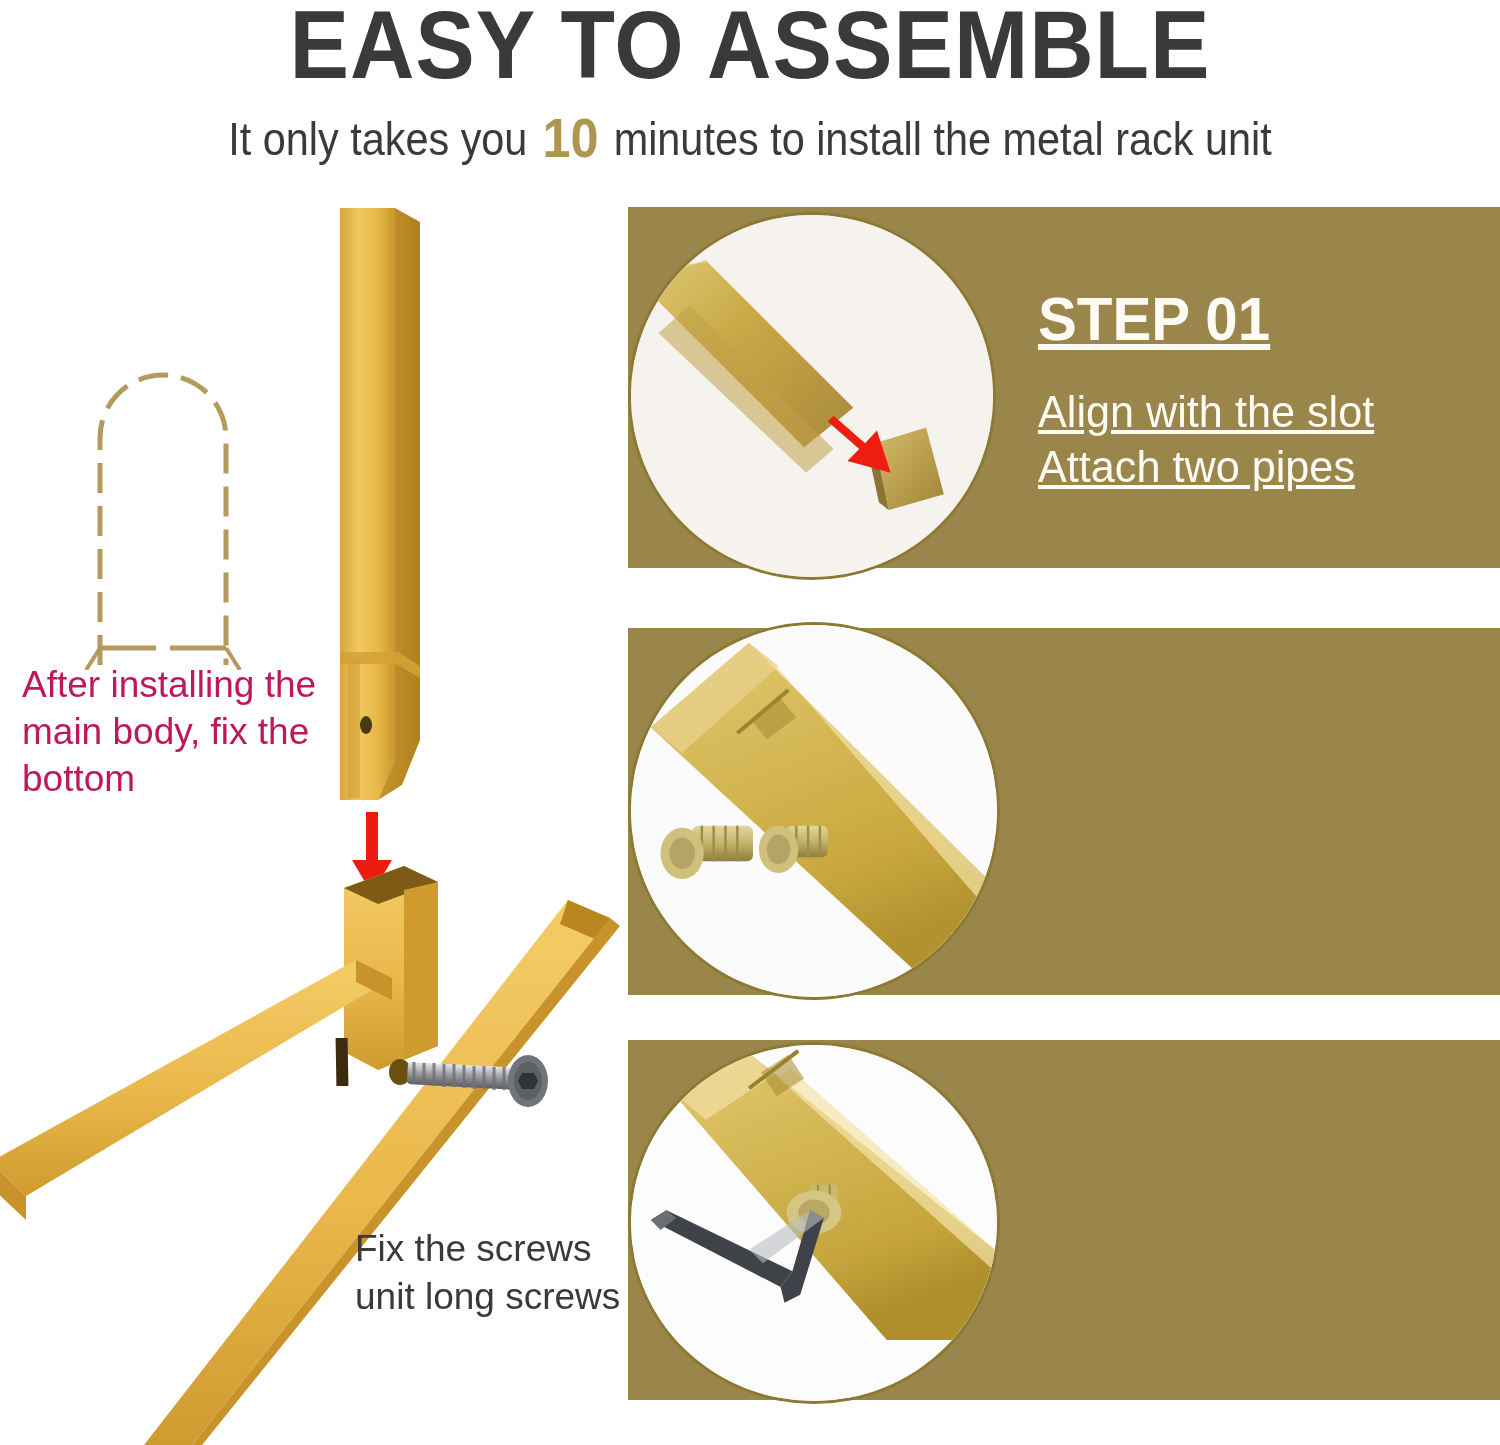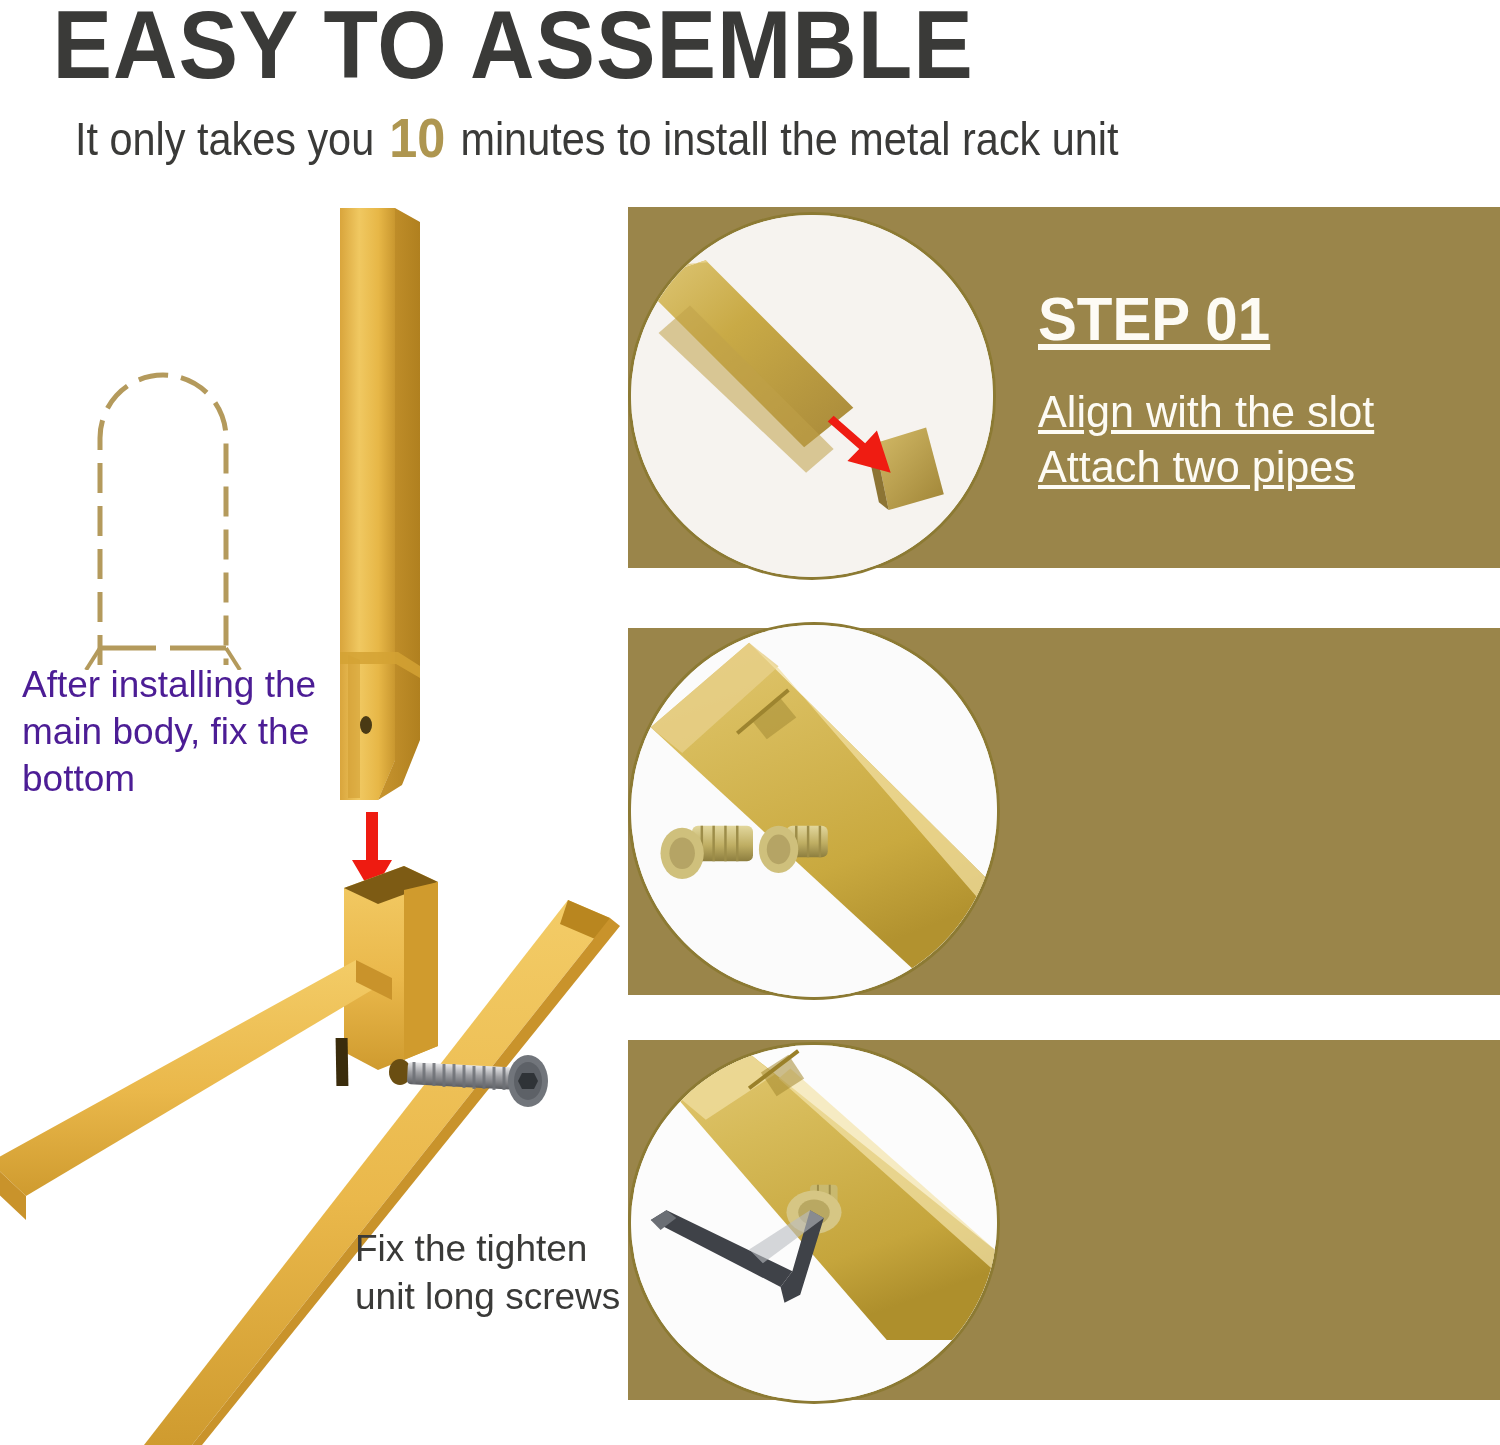--- a/index.html
+++ b/index.html
@@ -18,20 +18,21 @@
     background: #ffffff;
     overflow: hidden;
   }
 
   
   .header {
     position: absolute;
     left: 0; top: 0;
     width: 1500px;
     height: 200px;
+    text-align: center;
   }
   .title {
     position: absolute;
     left: 0; top: -4px;
     width: 1500px;
     font-family: "Liberation Sans Narrow", "Liberation Sans", sans-serif;
     font-size: 96px;
     font-weight: bold;
     letter-spacing: 1px;
     color: #3a3a38;
@@ -73,21 +74,21 @@
     position: absolute;
     left: 28px; top: 130px;
     width: 270px; height: 340px;
   }
   .arch-caption {
     position: absolute;
     left: 22px; top: 462px;
     width: 300px;
     font-size: 37px;
     line-height: 1.27;
-    color: #4c1d95;
+    color: #be185d;
   }
 
   
   .pipe-svg {
     position: absolute;
     left: 0; top: 0;
     width: 640px; height: 1245px;
   }
 
   .chassis-caption {
@@ -254,21 +255,21 @@
           <line x1="494" y1="867" x2="494" y2="890"></line>
           <line x1="504" y1="867" x2="504" y2="890"></line>
         </g>
         <ellipse cx="528" cy="881" rx="20" ry="26" fill="#71757b"></ellipse>
         <ellipse cx="528" cy="881" rx="14" ry="19" fill="#5d6167"></ellipse>
         <path d="M522 873 L534 873 L538 881 L534 889 L522 889 L518 881 Z" fill="#2f3337"></path>
       </g>
     </svg>
 
     <div class="chassis-caption">
-      <div>Fix the tighten</div>
+      <div>Fix the screws</div>
       <div>unit long screws</div>
     </div>
   </div>
 
   <div class="panel panel-1"></div>
   <div class="circle circle-1">
     <svg viewBox="0 0 368 368">
       <defs>
         <linearGradient id="p1a" x1="0" y1="0" x2="1" y2="1">
           <stop offset="0%" stop-color="#dfc878"></stop>

